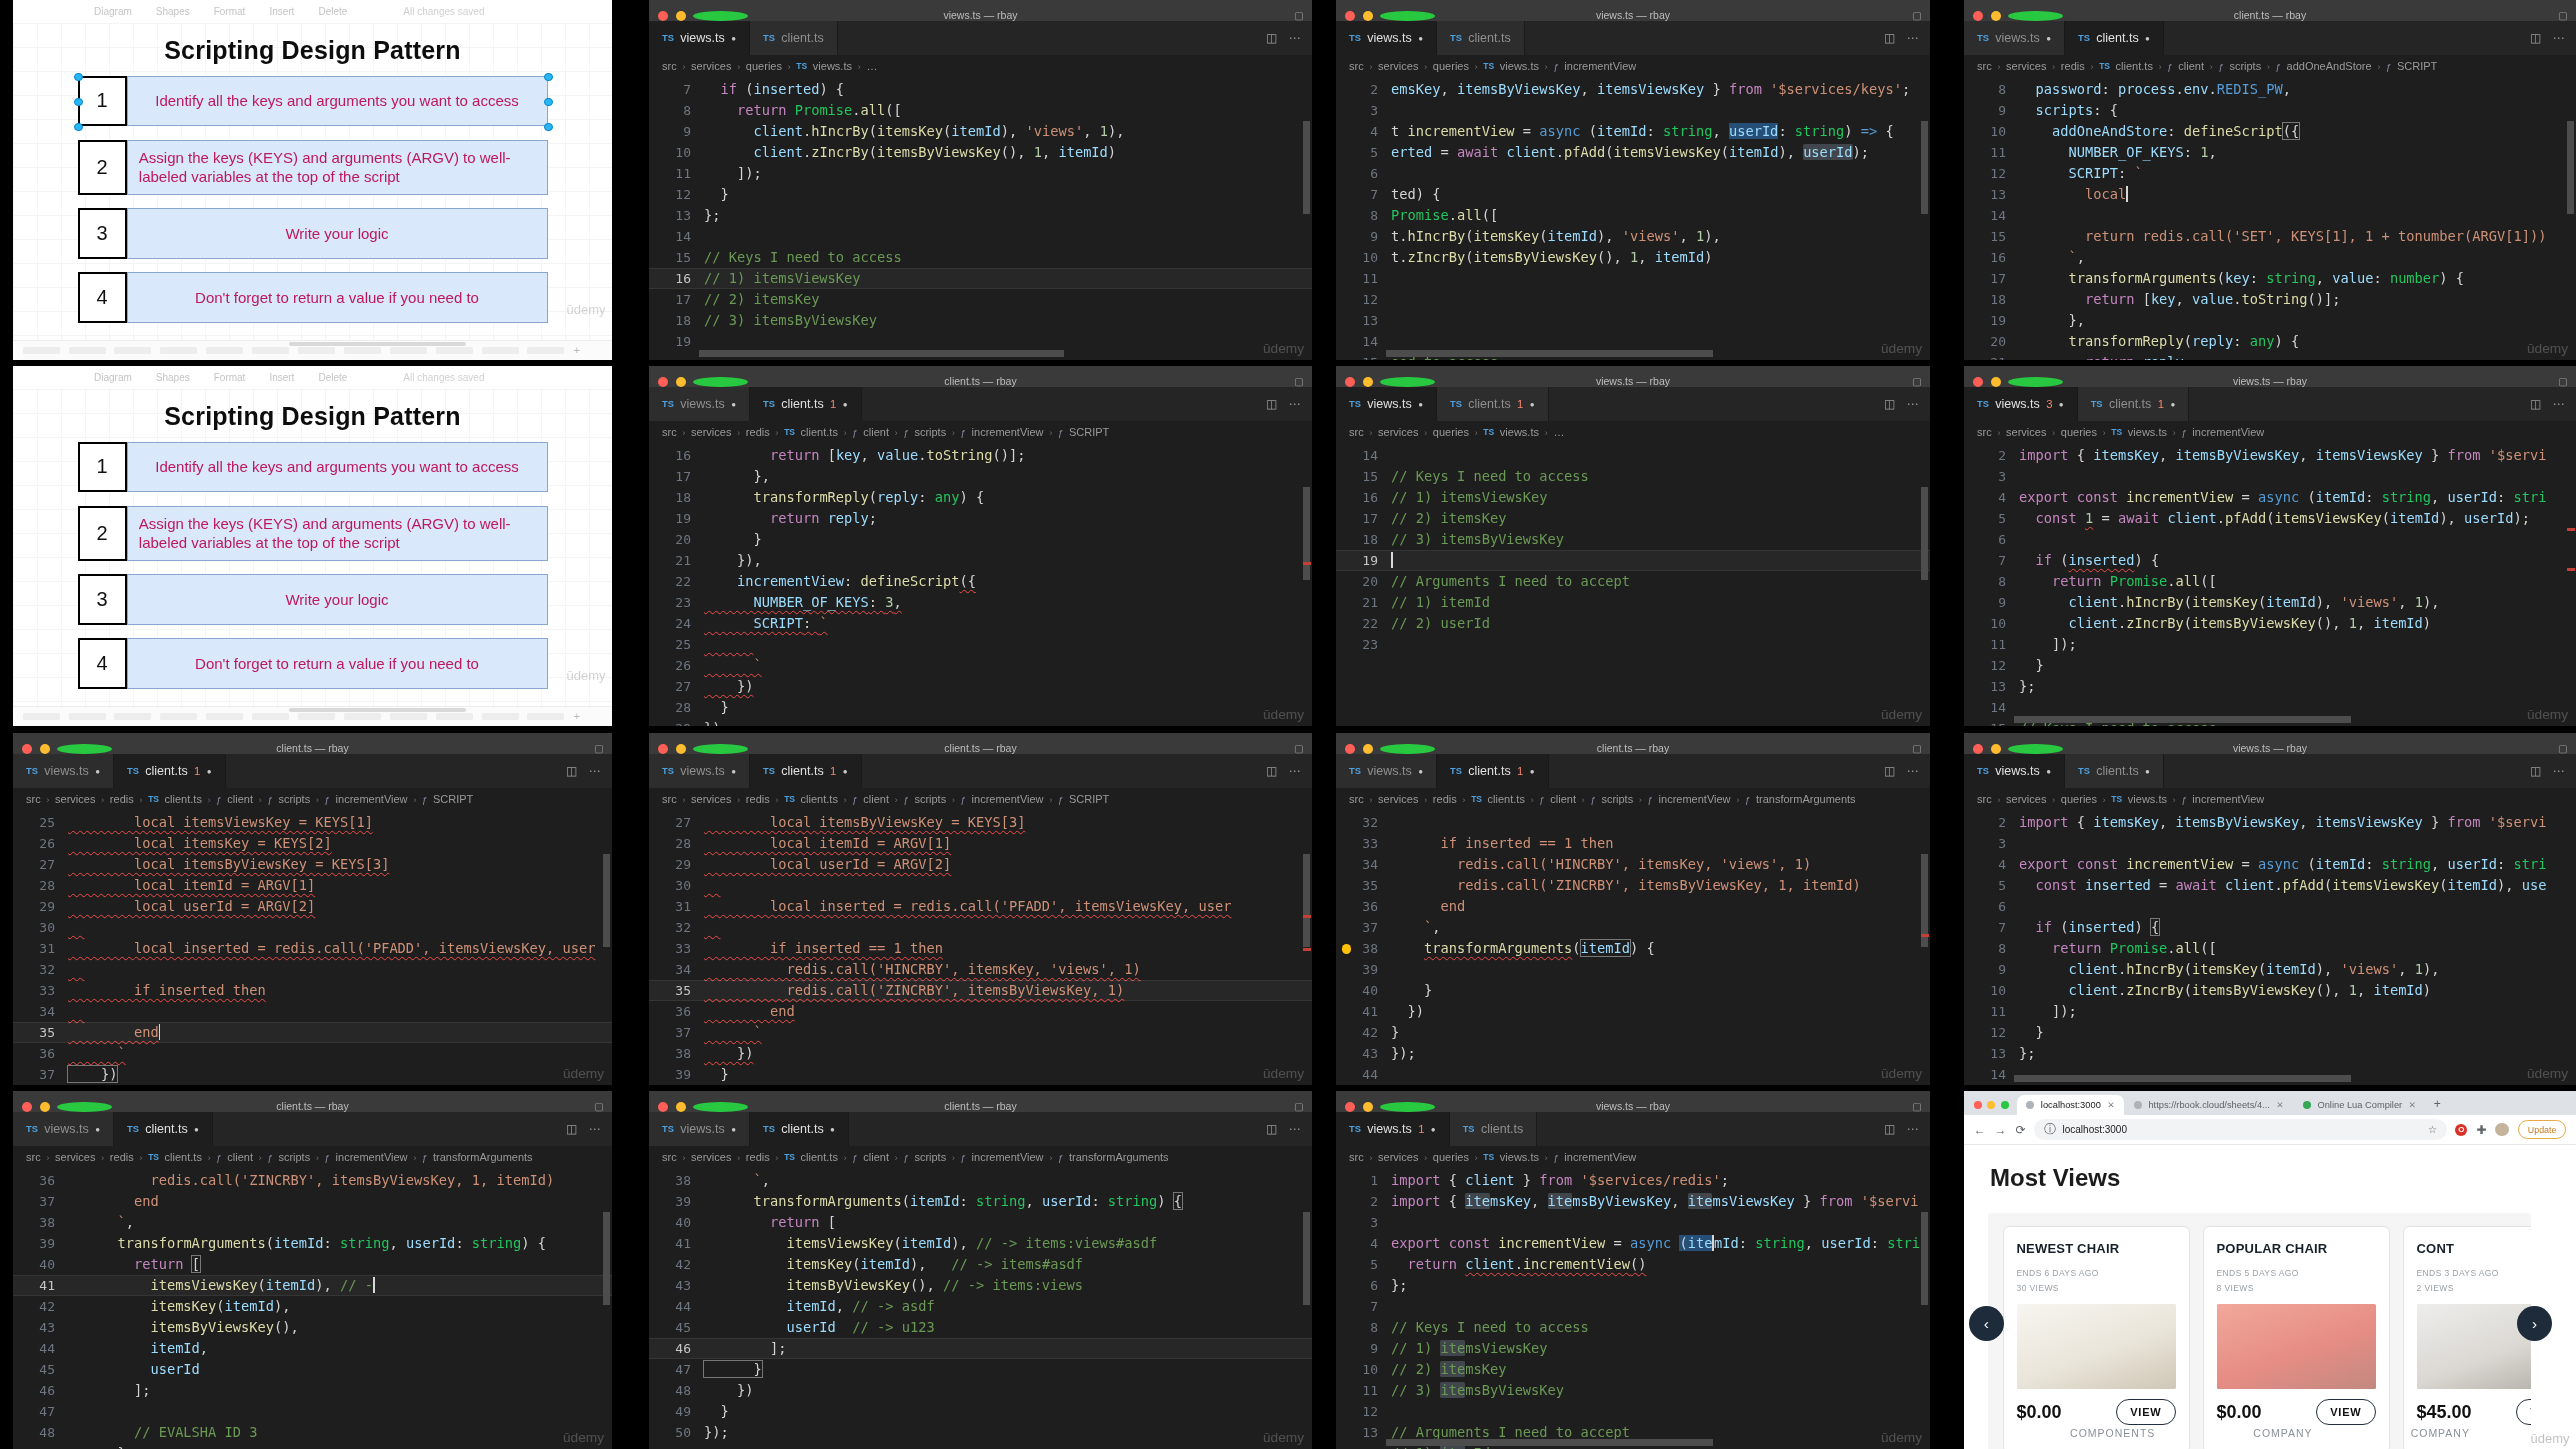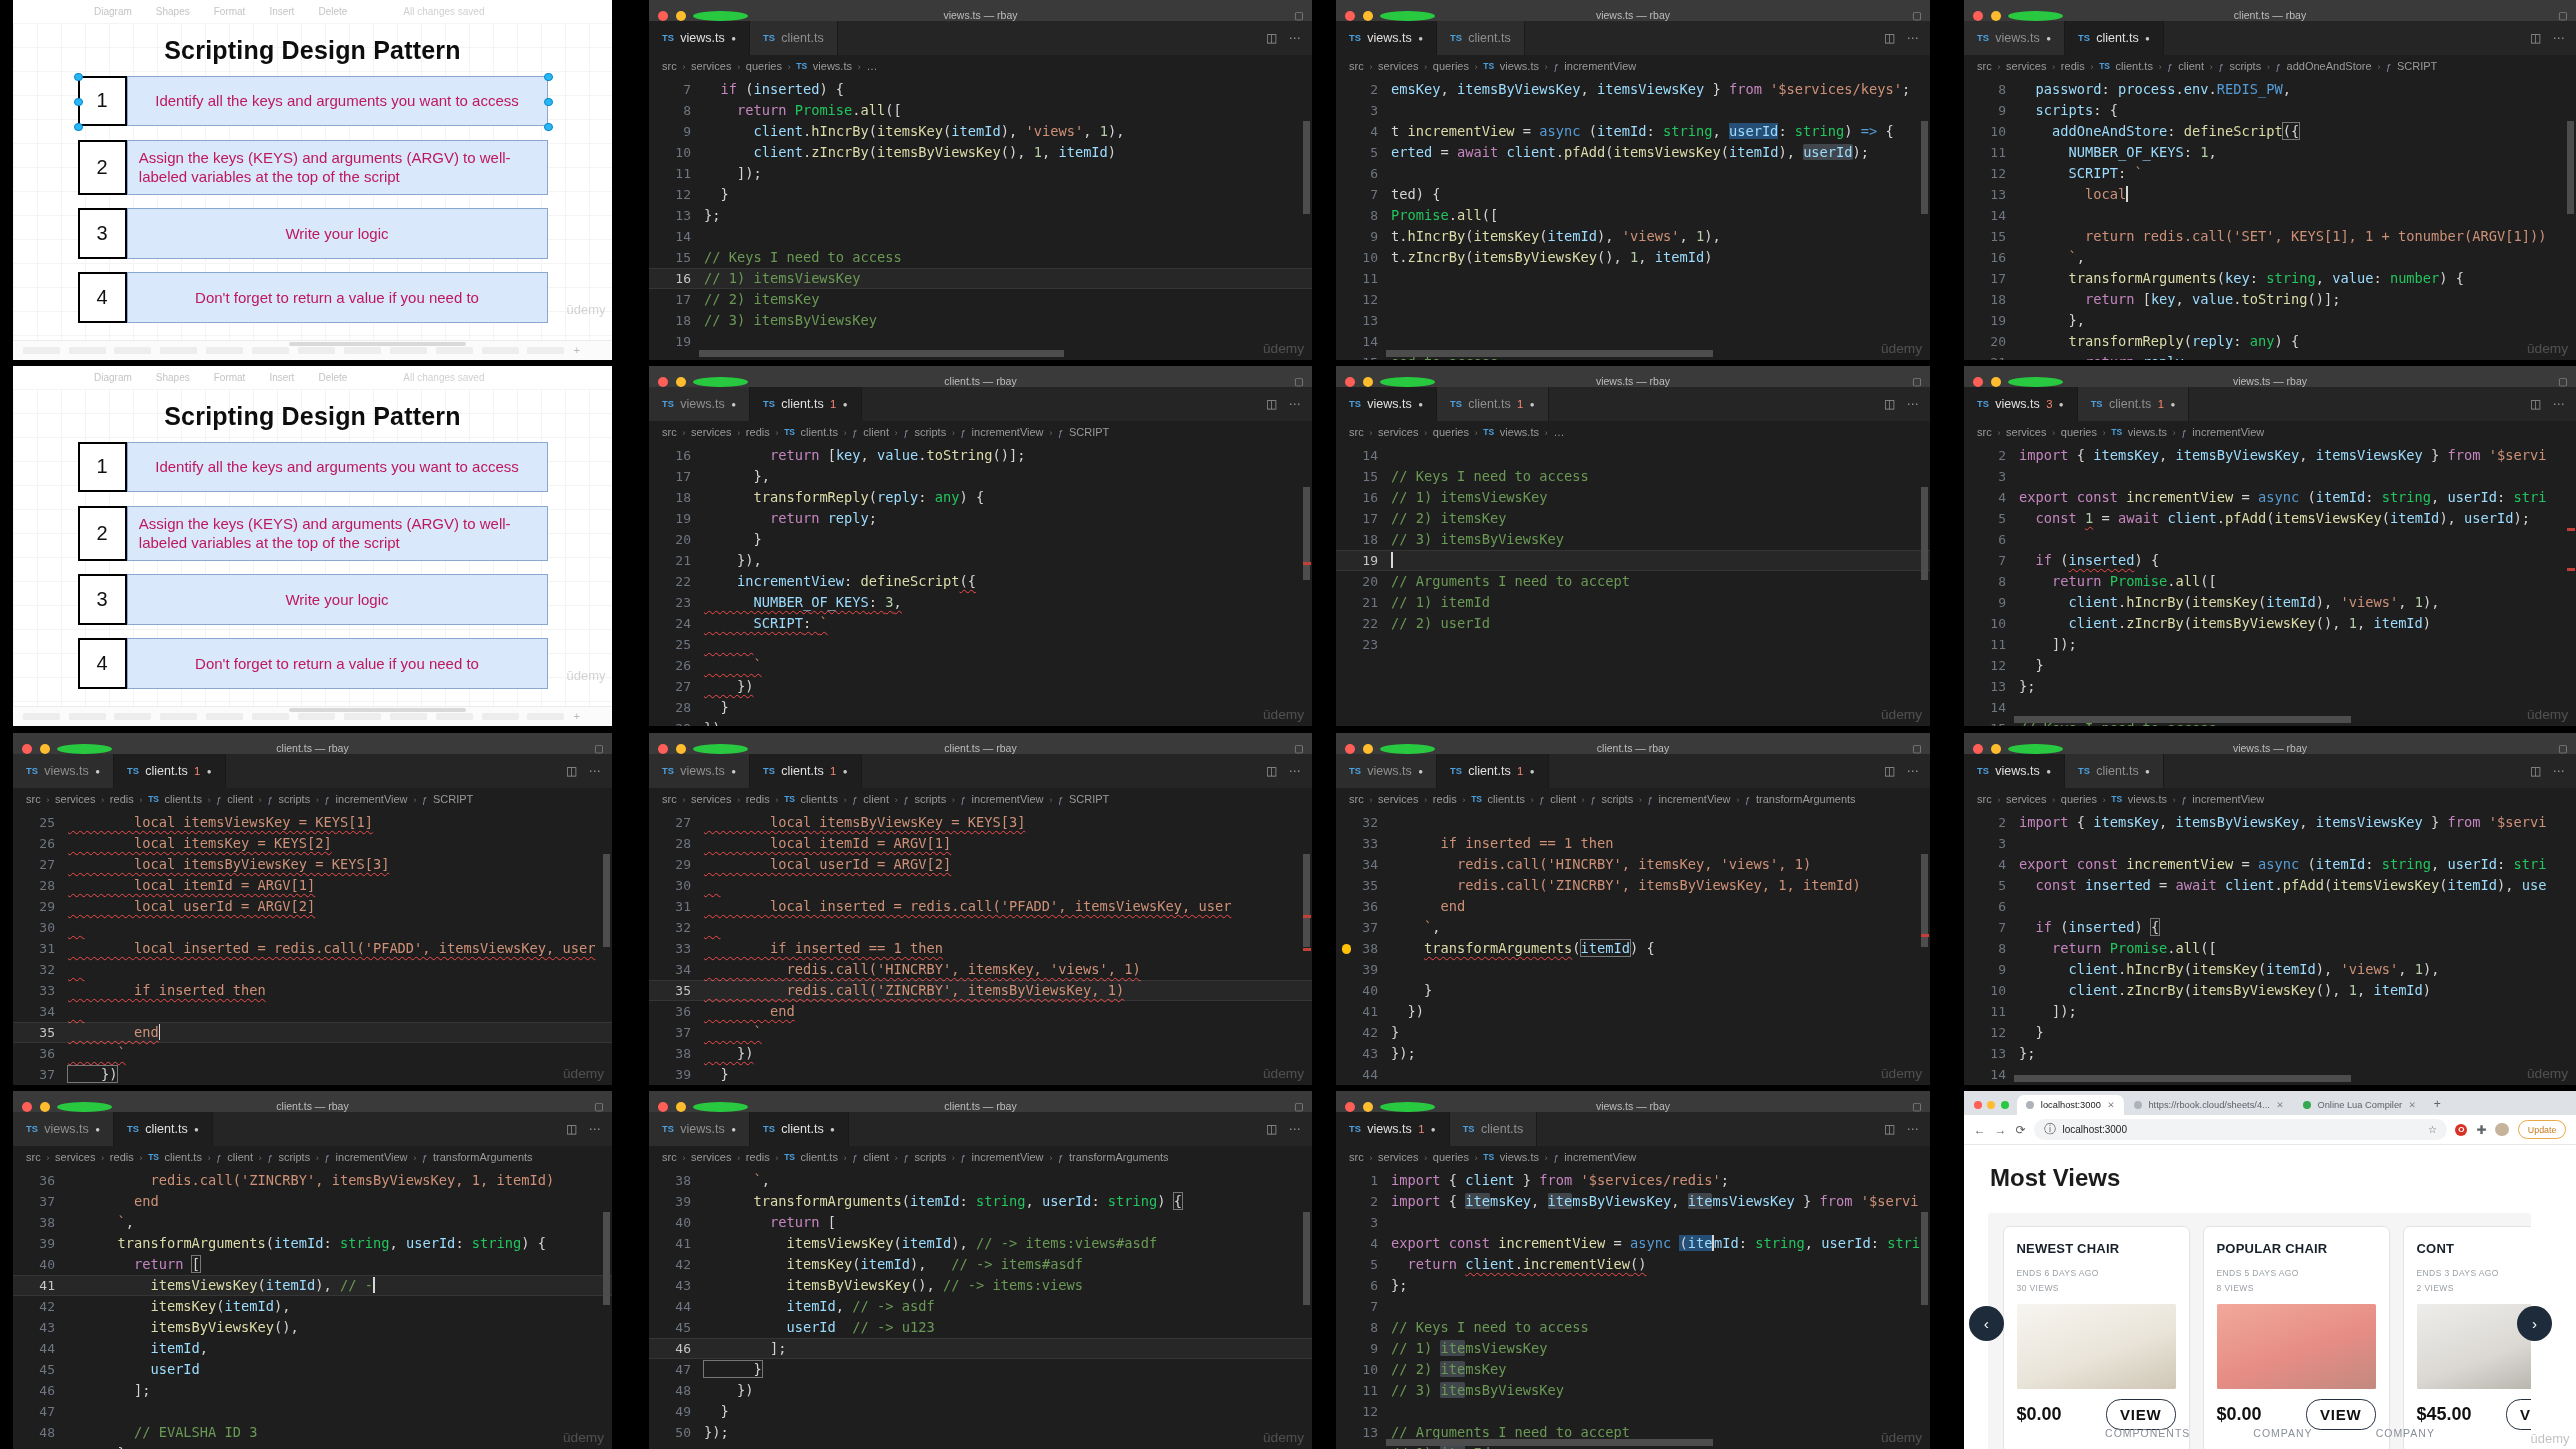--- a/index.html
+++ b/index.html
@@ -82,24 +82,24 @@
   .update{border:1.2px solid #e8a845;color:#c47b1e;border-radius:10.5px;font-size:8.9px;padding:3.2px 8.9px;white-space:nowrap;}
   .page{flex:1;position:relative;background:#fff;overflow:hidden;}
   .mvh{position:absolute;left:26px;top:19.3px;font-size:24px;font-weight:600;color:#1b1b1b;}
   .strip{position:absolute;left:24px;right:45px;top:68px;height:227px;background:#f5f5f5;border-radius:3.2px;display:flex;gap:13px;padding:13px 0 0 14.5px;overflow:hidden;}
   .card{width:159px;background:#fff;border:0.8px solid #e2e2e2;border-radius:6.4px;padding:13.7px 13px 12px;flex:0 0 auto;}
   .ct{font-size:13px;font-weight:bold;letter-spacing:0.2px;color:#17202a;}
   .cm{margin-top:10.5px;font-size:8.5px;color:#9aa0a6;letter-spacing:0.4px;line-height:1.8;}
   .cimg{margin-top:7.2px;height:85px;border-radius:1.6px;}
   .cfoot{display:flex;justify-content:space-between;align-items:center;margin-top:10.5px;}
   .cp{font-size:18px;font-weight:bold;color:#111;}
-  .vbtn{border:1.6px solid #232f3e;border-radius:14.5px;padding:5.6px 13px;font-size:15px;font-weight:bold;letter-spacing:0.8px;color:#111;background:#fff;}
+  .vbtn{border:1.6px solid #232f3e;border-radius:14.5px;padding:5.6px 13px;font-size:11px;font-weight:bold;letter-spacing:0.8px;color:#111;background:#fff;}
   .arr{position:absolute;width:35px;height:35px;border-radius:50%;background:#1d2b3a;color:#fff;display:flex;align-items:center;justify-content:center;font-size:15.3px;top:161px;}
   .arr.l{left:4.8px;} .arr.r{right:24px;}
-  .bfoot{position:absolute;bottom:9.7px;left:0;right:0;display:flex;justify-content:center;gap:63px;font-size:10.5px;color:#8a8f98;letter-spacing:1px;}
+  .bfoot{position:absolute;bottom:9.7px;left:0;right:0;display:flex;justify-content:center;gap:98px;font-size:10.5px;color:#8a8f98;letter-spacing:1px;}
   .brwm{position:absolute;right:6.4px;bottom:3.2px;color:rgba(0,0,0,.25);font-size:13px;}
 </style>
 </head>
 <body>
 
 <div class="grid">
   <div id="p1" class="cell" style="left:13px;top:0;width:599px;height:360px">
       <div class="slide">
         <div class="dmenu">
           <span>Diagram</span>

